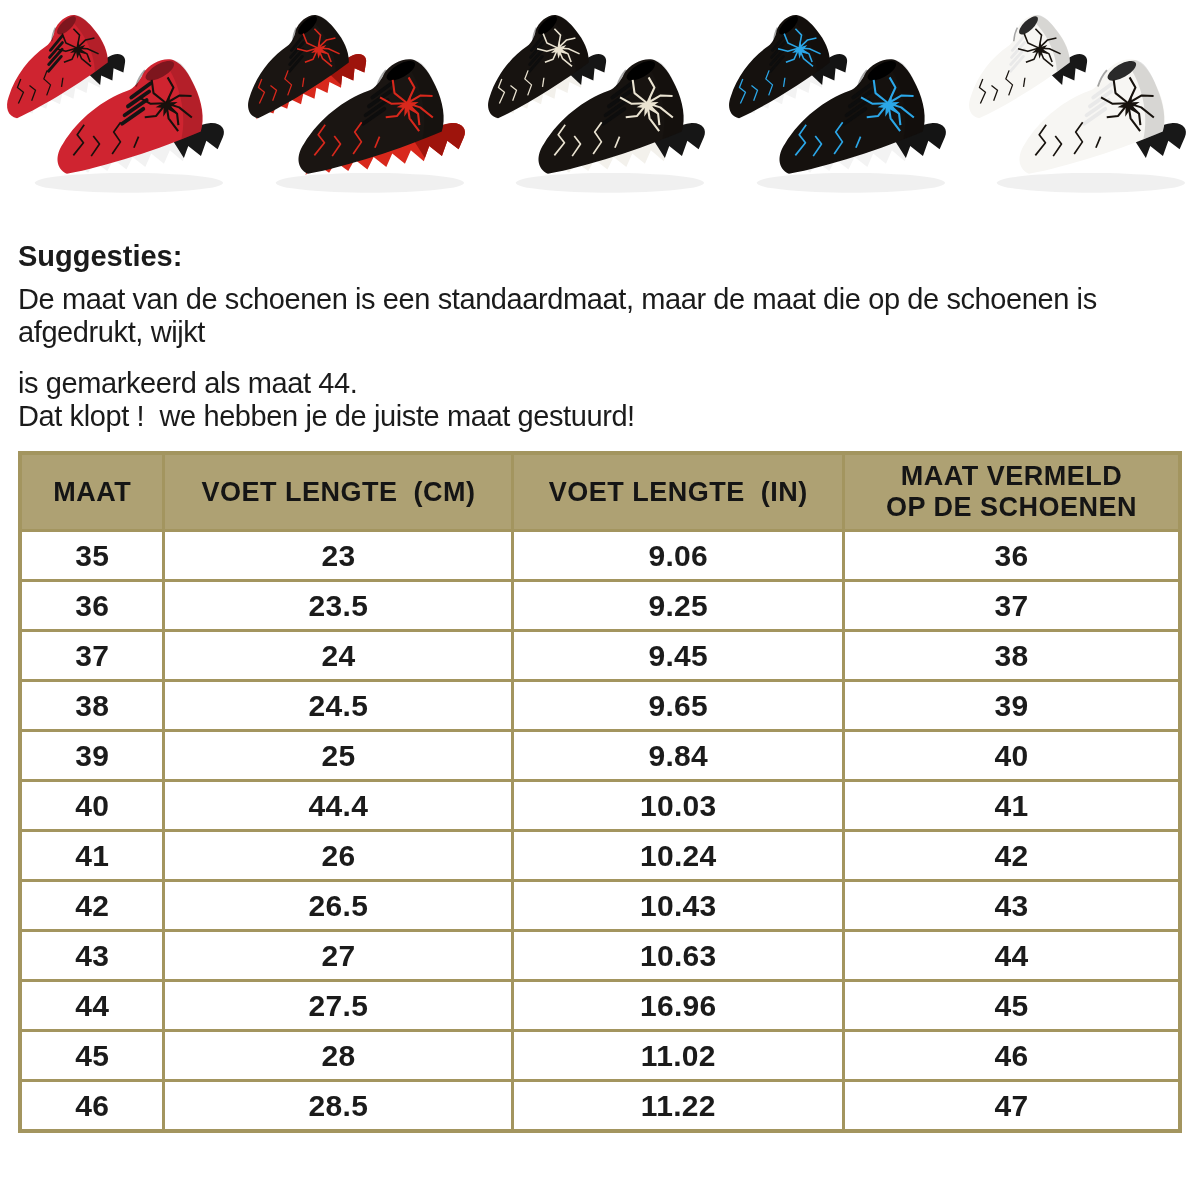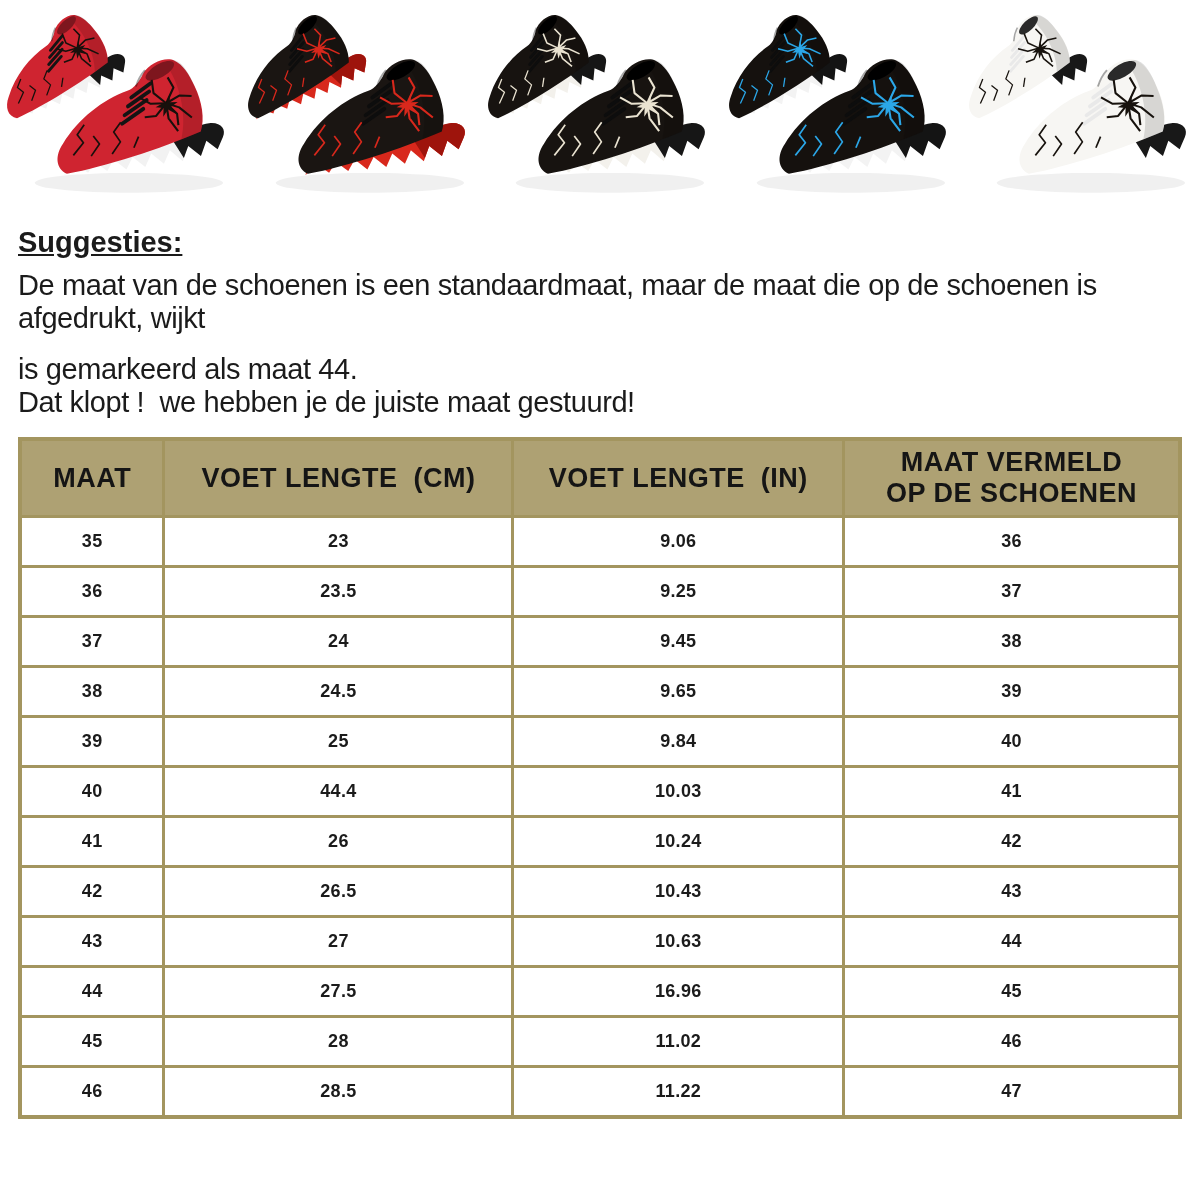--- a/index.html
+++ b/index.html
@@ -15,21 +15,21 @@
   .shoes-row{
     display:flex;justify-content:space-between;align-items:flex-start;
     width:1200px;height:212px;padding:0;box-sizing:border-box;
   }
   .shoe-tile{width:238px;height:208px;margin:0;position:relative;}
   .shoe-tile svg{width:100%;height:100%;display:block;}
 
   
   .textblock{padding:8px 18px 0 18px;}
   .heading{
-    font-size:29px;font-weight:700;margin:6px 0 10px 0;letter-spacing:0;text-decoration:underline;
+    font-size:29px;font-weight:700;margin:20px 0 10px 0;letter-spacing:0;
   }
   .para{margin:0 0 18px 0;}
   .line{
     font-size:29px;line-height:33px;letter-spacing:-0.4px;
     white-space:pre-wrap;
   }
 
   
   .size-table{
     width:1164px;margin:16px 18px 0 18px;
@@ -38,21 +38,21 @@
   .size-table th,.size-table td{
     border:3px solid #a3955f;text-align:center;vertical-align:middle;
   }
   .size-table{border:4px solid #a3955f;}
   .size-table th{
     background:#aea173;color:#151515;
     font-size:27px;font-weight:700;letter-spacing:0.5px;
     height:70px;padding:2px 4px;white-space:pre-wrap;line-height:31px;
   }
   .size-table td{
-    background:#ffffff;font-size:18px;font-weight:700;
+    background:#ffffff;font-size:30px;font-weight:700;
     height:43px;padding:2px 4px;letter-spacing:0.3px;
   }
   .col-maat{width:12.4%;}
   .col-cm{width:30.1%;}
   .col-in{width:28.5%;}
   .col-vermeld{width:29%;}
 </style>
 </head>
 <body>
 

